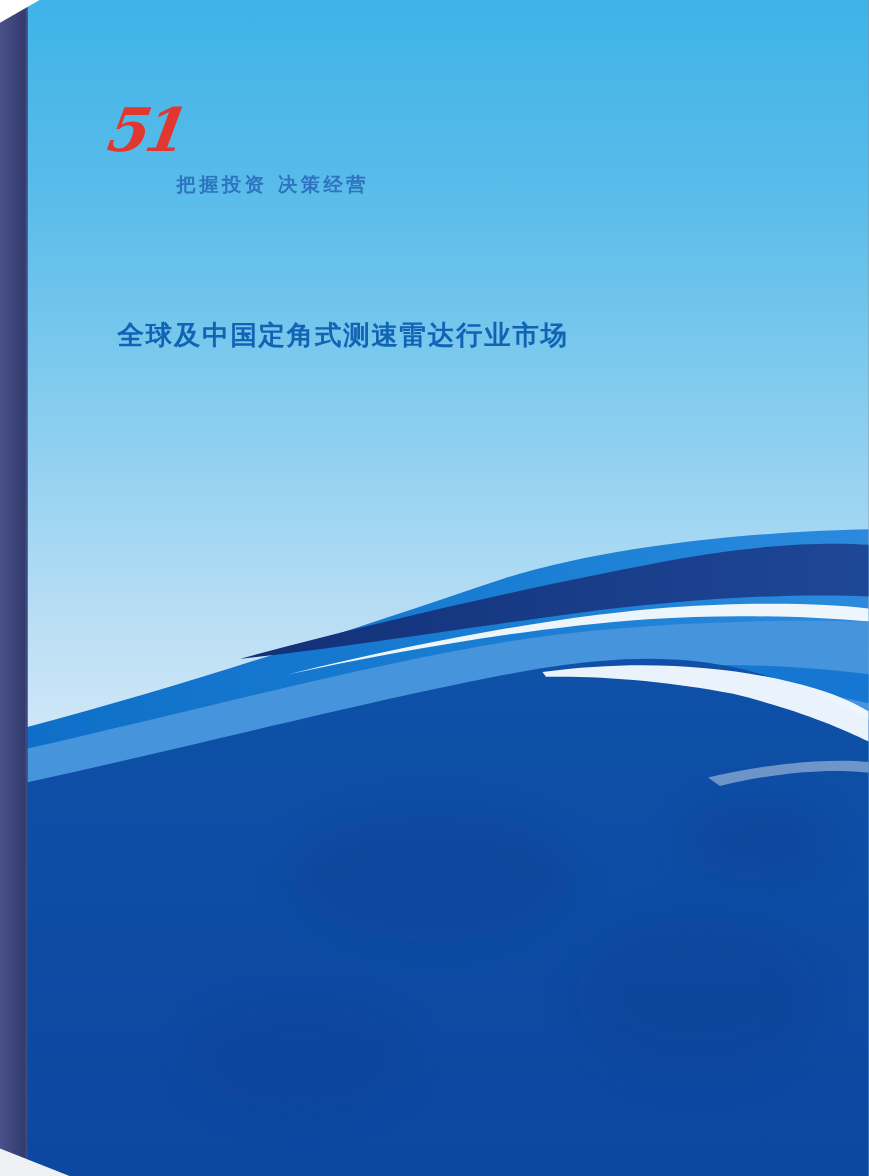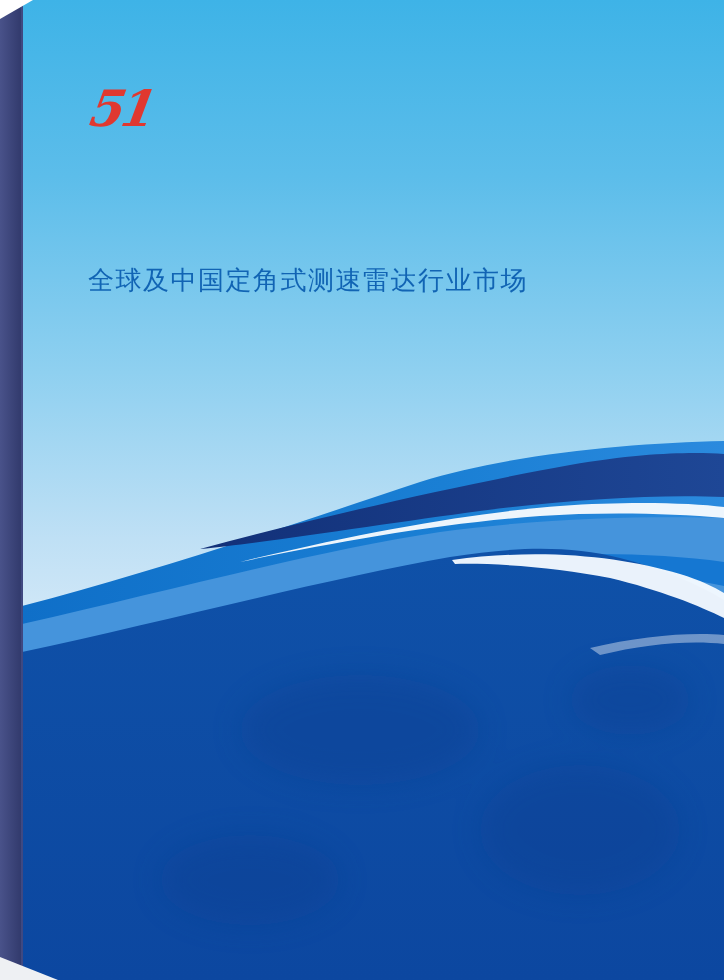--- a/index.html
+++ b/index.html
@@ -27,23 +27,23 @@
     font-family:"DejaVu Sans","Liberation Sans",sans-serif;
     font-weight:700;font-size:40px;color:#1d56a7;
     letter-spacing:-1px;margin-left:3px;
   }
   .logo-tagline{
     position:absolute;left:147px;top:144px;
     font-size:16px;font-weight:700;color:#2d73bf;
     letter-spacing:3px;white-space:nowrap;
   }
   .title{
-    position:absolute;left:88px;top:256px;
-    color:#1164b4;font-weight:400;
-    font-size:26px;line-height:49px;letter-spacing:1.5px;
+    position:absolute;left:98px;top:256px;
+    color:#1164b4;font-weight:700;
+    font-size:22px;line-height:49px;letter-spacing:1.5px;
     white-space:nowrap;
   }
 </style>
 </head>
 <body>
 
 <div class="page">
 
   <svg class="waves" viewBox="0 0 724 980" xmlns="http://www.w3.org/2000/svg" aria-hidden="true">
     <defs>
@@ -101,18 +101,19 @@
       <rect x="21" y="0" width="2" height="980" fill="#4a5490" opacity="0.6"></rect>
     </g>
 
     <polygon points="0,0 33,0 0,19" fill="#ffffff"></polygon>
     <polygon points="0,957 58,980 0,980" fill="#eef0f3"></polygon>
   </svg>
 
   <div class="logo">
     <span class="logo-num">51</span>
   </div>
+  <div class="logo-tagline">把握投资 决策经营</div>
 
   <div class="title">
     <div>全球及中国定角式测速雷达行业市场</div>
   </div>
 
 </div>
 
 </body></html>

